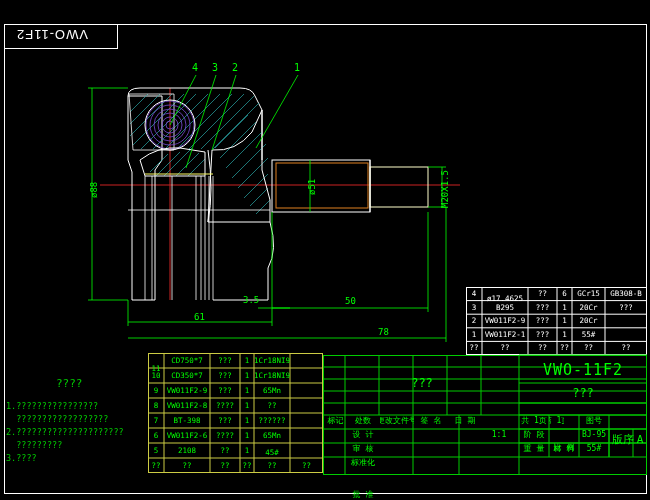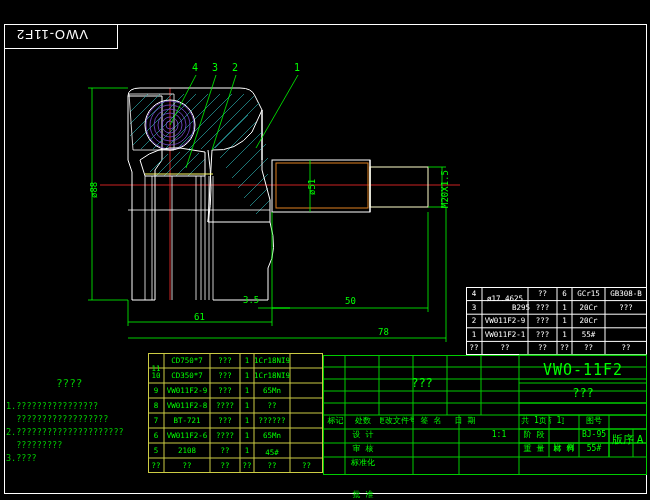--- a/index.html
+++ b/index.html
@@ -273,21 +273,21 @@
   <div class="cell" style="left:633px;top:429px;width:14px;height:20px;font-size:11px;">A</div>
 
   <div id="bom-upper-cells">
       <div class="cellw" style="left: 466px; top: 287px; width: 16px; height: 13.6px; font-size: 7.5px;">4</div>
       <div class="cellw" style="left: 482px; top: 287px; width: 46px; height: 24px; font-size: 7.5px;">ø17.4625</div>
       <div class="cellw" style="left: 528px; top: 287px; width: 29px; height: 13.6px; font-size: 7.5px;">??</div>
       <div class="cellw" style="left: 557px; top: 287px; width: 15px; height: 13.6px; font-size: 7.5px;">6</div>
       <div class="cellw" style="left: 572px; top: 287px; width: 33px; height: 13.6px; font-size: 7.5px;">GCr15</div>
       <div class="cellw" style="left: 605px; top: 287px; width: 42px; height: 13.6px; font-size: 7.5px; text-align: right;">GB308-B</div>
       <div class="cellw" style="left: 466px; top: 300.6px; width: 16px; height: 13.6px; font-size: 7.5px;">3</div>
-      <div class="cellw" style="left: 482px; top: 300.6px; width: 46px; height: 13.6px; font-size: 7.5px; margin-left: 16px;">B295</div>
+      <div class="cellw" style="left: 482px; top: 300.6px; width: 46px; height: 13.6px; font-size: 7.5px;">B295</div>
       <div class="cellw" style="left: 528px; top: 300.6px; width: 29px; height: 13.6px; font-size: 7.5px;">???</div>
       <div class="cellw" style="left: 557px; top: 300.6px; width: 15px; height: 13.6px; font-size: 7.5px;">1</div>
       <div class="cellw" style="left: 572px; top: 300.6px; width: 33px; height: 13.6px; font-size: 7.5px;">20Cr</div>
       <div class="cellw" style="left: 605px; top: 300.6px; width: 42px; height: 13.6px; font-size: 7.5px;">???</div>
       <div class="cellw" style="left: 466px; top: 314.2px; width: 16px; height: 13.6px; font-size: 7.5px;">2</div>
       <div class="cellw" style="left: 482px; top: 314.2px; width: 46px; height: 13.6px; font-size: 7.5px;">VW011F2-9</div>
       <div class="cellw" style="left: 528px; top: 314.2px; width: 29px; height: 13.6px; font-size: 7.5px;">???</div>
       <div class="cellw" style="left: 557px; top: 314.2px; width: 15px; height: 13.6px; font-size: 7.5px;">1</div>
       <div class="cellw" style="left: 572px; top: 314.2px; width: 33px; height: 13.6px; font-size: 7.5px;">20Cr</div>
       <div class="cellw" style="left: 605px; top: 314.2px; width: 42px; height: 13.6px; font-size: 7.5px;"></div>
@@ -323,21 +323,21 @@
       <div class="cell" style="left: 240px; top: 383px; width: 14px; height: 15px; font-size: 7.5px;">1</div>
       <div class="cell" style="left: 254px; top: 383px; width: 36px; height: 15px; font-size: 7.5px;">65Mn</div>
       <div class="cell" style="left: 290px; top: 383px; width: 33px; height: 15px; font-size: 7.5px;"></div>
       <div class="cell" style="left: 148px; top: 398px; width: 16px; height: 15px; font-size: 7.5px;">8</div>
       <div class="cell" style="left: 164px; top: 398px; width: 46px; height: 15px; font-size: 7.5px;">VW011F2-8</div>
       <div class="cell" style="left: 210px; top: 398px; width: 30px; height: 15px; font-size: 7.5px;">????</div>
       <div class="cell" style="left: 240px; top: 398px; width: 14px; height: 15px; font-size: 7.5px;">1</div>
       <div class="cell" style="left: 254px; top: 398px; width: 36px; height: 15px; font-size: 7.5px;">??</div>
       <div class="cell" style="left: 290px; top: 398px; width: 33px; height: 15px; font-size: 7.5px;"></div>
       <div class="cell" style="left: 148px; top: 413px; width: 16px; height: 15px; font-size: 7.5px;">7</div>
-      <div class="cell" style="left: 164px; top: 413px; width: 46px; height: 15px; font-size: 7.5px;">BT-721</div>
+      <div class="cell" style="left: 164px; top: 413px; width: 46px; height: 15px; font-size: 7.5px;">BT-398</div>
       <div class="cell" style="left: 210px; top: 413px; width: 30px; height: 15px; font-size: 7.5px;">???</div>
       <div class="cell" style="left: 240px; top: 413px; width: 14px; height: 15px; font-size: 7.5px;">1</div>
       <div class="cell" style="left: 254px; top: 413px; width: 36px; height: 15px; font-size: 7.5px;">??????</div>
       <div class="cell" style="left: 290px; top: 413px; width: 33px; height: 15px; font-size: 7.5px;"></div>
       <div class="cell" style="left: 148px; top: 428px; width: 16px; height: 15px; font-size: 7.5px;">6</div>
       <div class="cell" style="left: 164px; top: 428px; width: 46px; height: 15px; font-size: 7.5px;">VW011F2-6</div>
       <div class="cell" style="left: 210px; top: 428px; width: 30px; height: 15px; font-size: 7.5px;">????</div>
       <div class="cell" style="left: 240px; top: 428px; width: 14px; height: 15px; font-size: 7.5px;">1</div>
       <div class="cell" style="left: 254px; top: 428px; width: 36px; height: 15px; font-size: 7.5px;">65Mn</div>
       <div class="cell" style="left: 290px; top: 428px; width: 33px; height: 15px; font-size: 7.5px;"></div>

